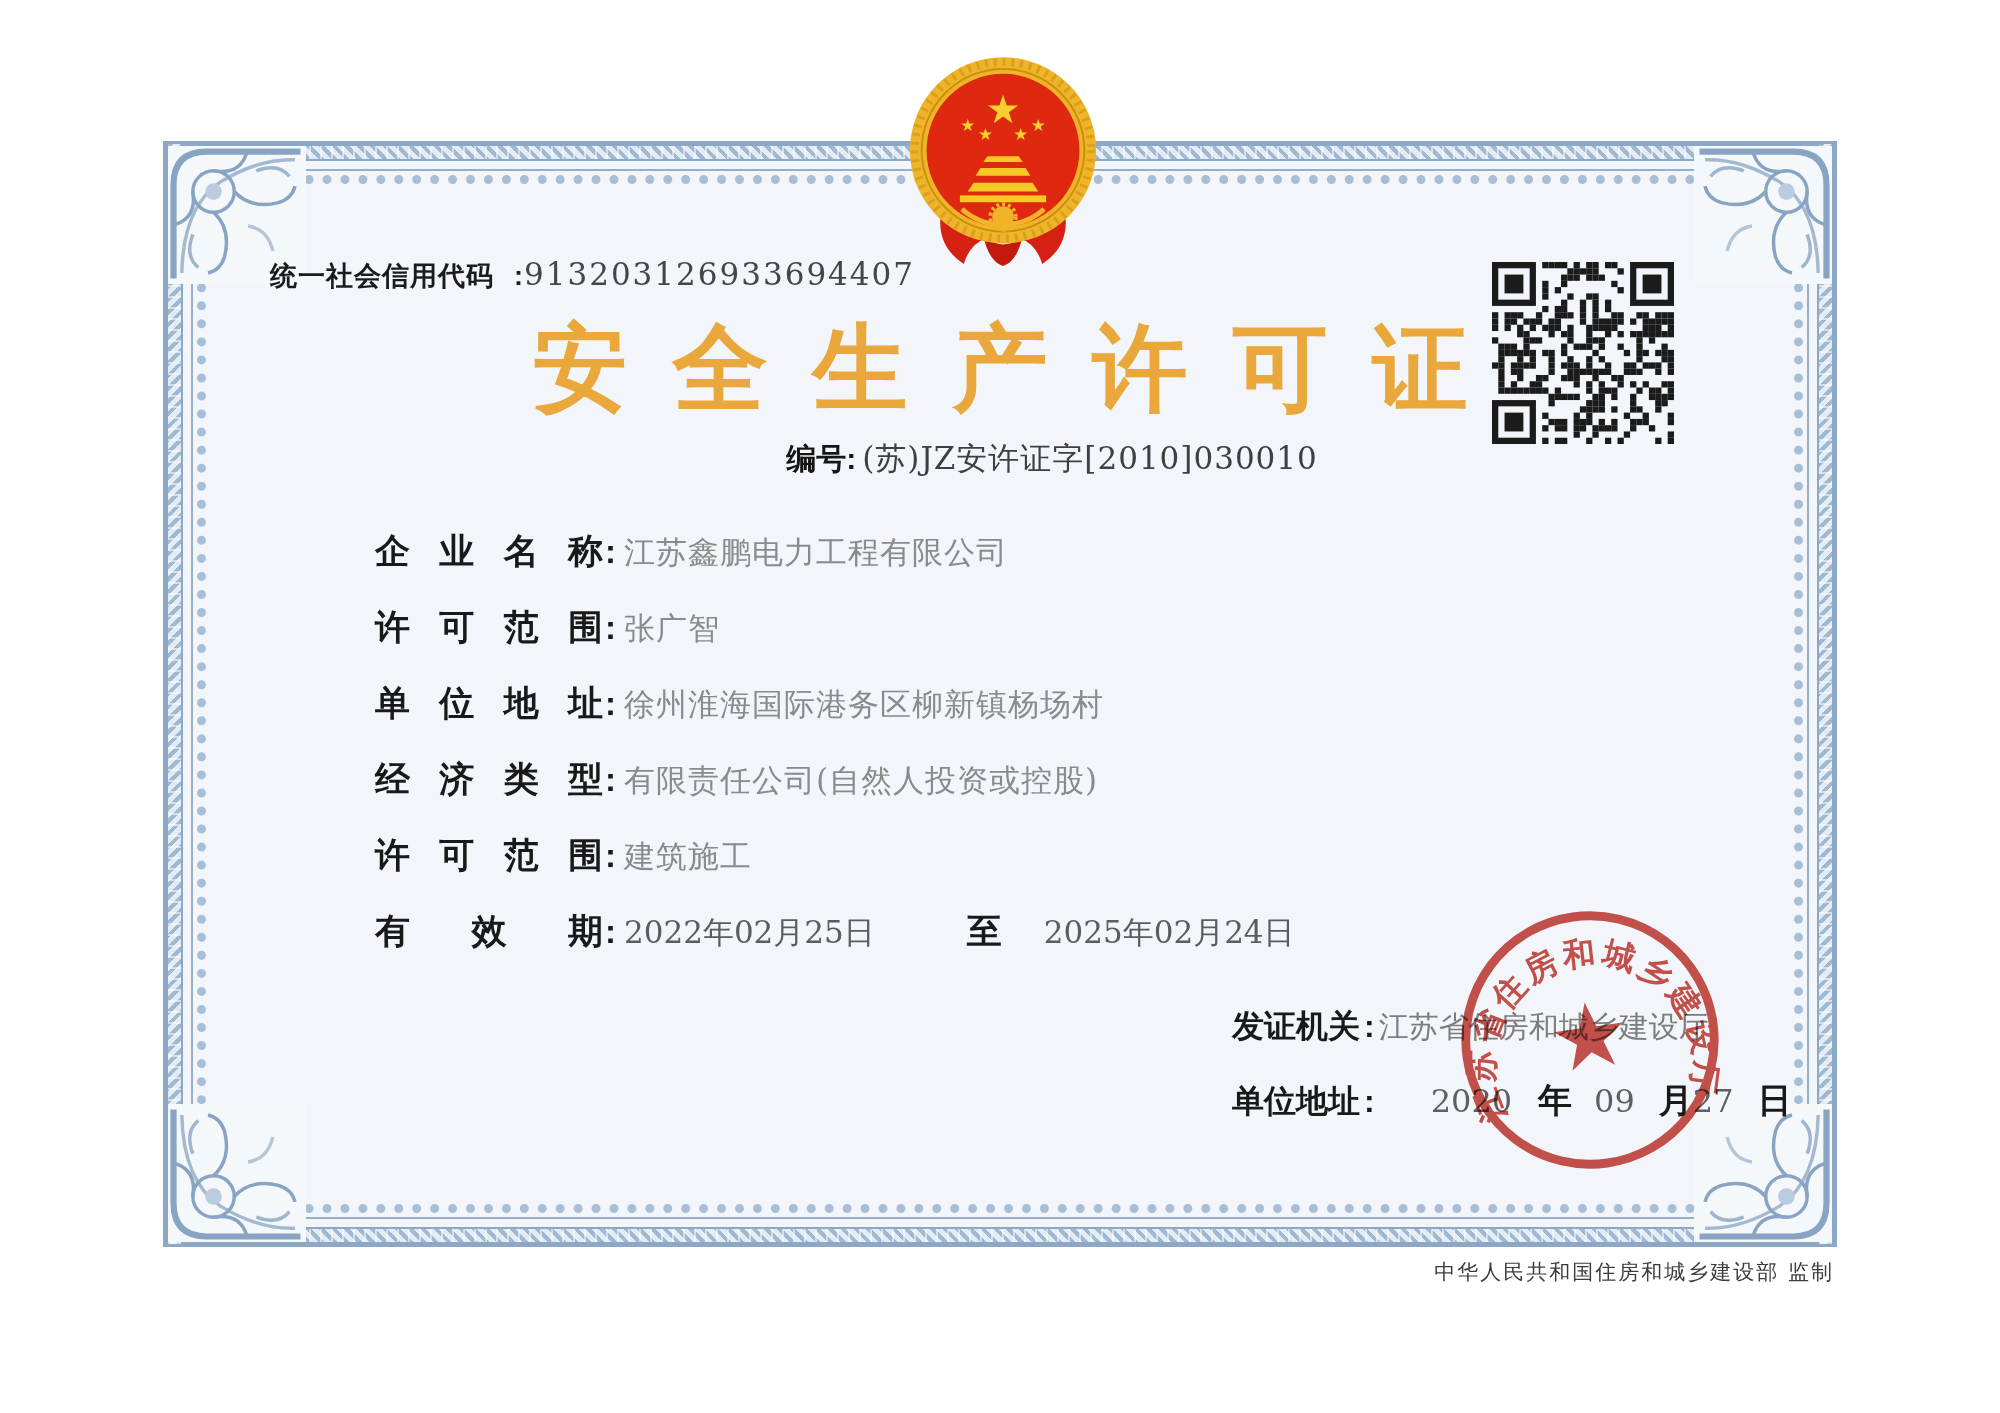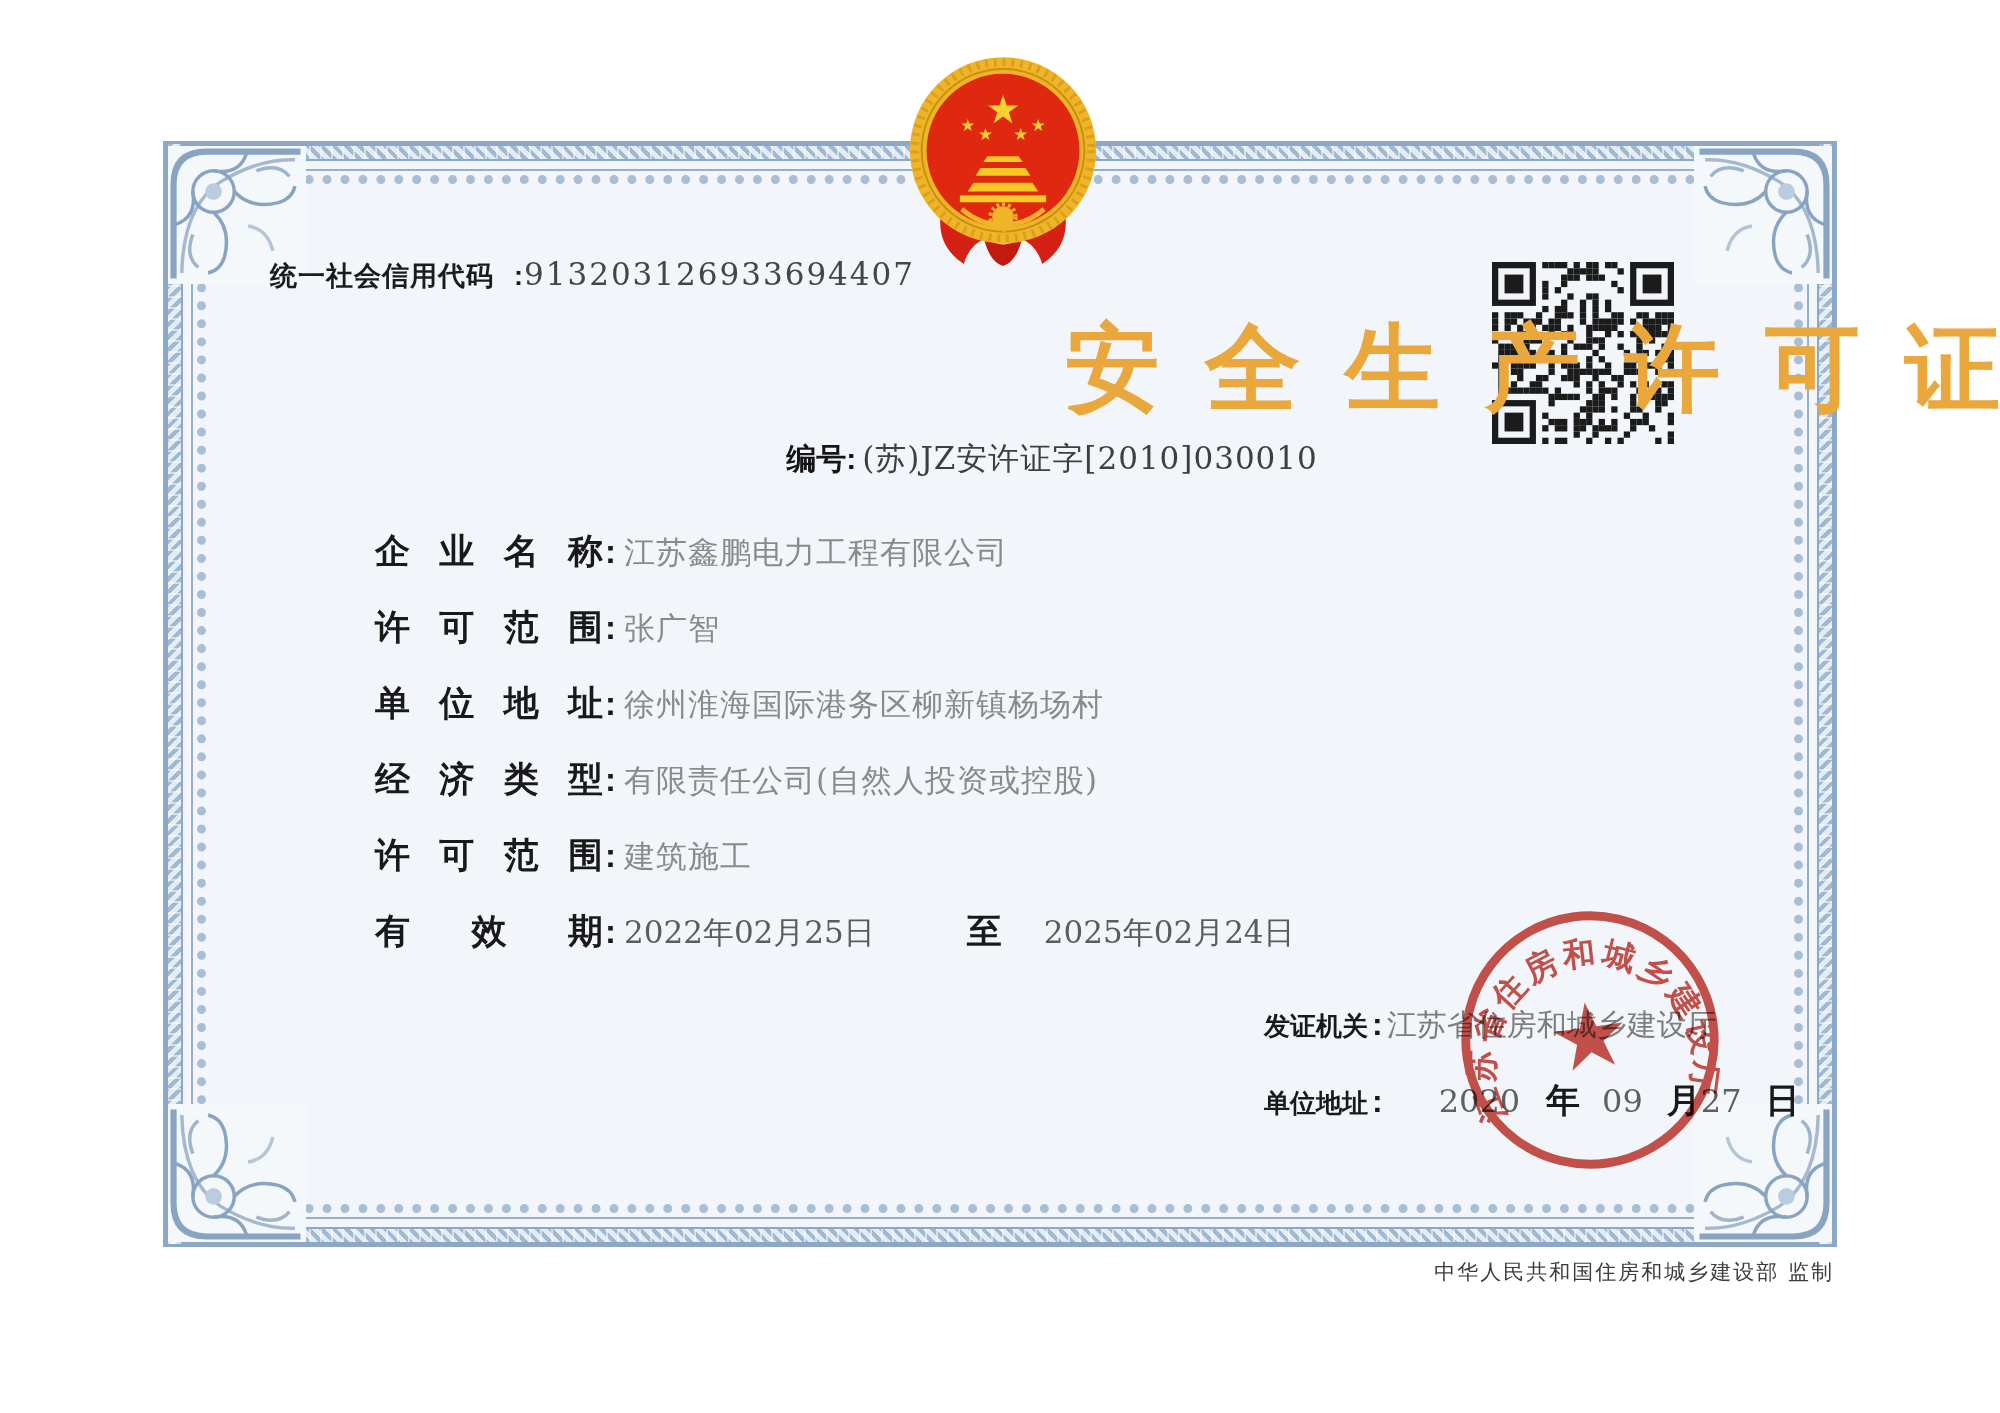--- a/index.html
+++ b/index.html
@@ -37,39 +37,39 @@
   .emblem svg{width:100%;height:100%;display:block;}
   .qr{position:absolute;left:1492px;top:262px;width:182px;height:182px;z-index:3;}
   .stamp{position:absolute;left:1452px;top:902px;width:276px;height:276px;z-index:6;
          mix-blend-mode:multiply;opacity:.92;transform:rotate(-8deg);pointer-events:none;}
 
   
   .creditline{position:absolute;left:250px;top:256px;display:flex;align-items:baseline;z-index:3;}
   .creditline .lab{font-size:27px;font-weight:bold;color:#1b1b1b;letter-spacing:1px;margin-left:20px;}
   .creditline .val{font-size:31px;font-family:"DejaVu Serif","Liberation Serif",serif;
                    color:#454545;letter-spacing:2px;}
-  .title{position:absolute;left:0;right:0;top:306px;display:flex;justify-content:flex-end;z-index:3;}
+  .title{position:absolute;left:0;right:0;top:306px;display:flex;justify-content:center;z-index:3;}
   .title span{font-size:95px;font-weight:900;color:#E9A73C;letter-spacing:45px;margin-right:-45px;}
   .serialline{position:absolute;left:0;right:0;top:438px;display:flex;justify-content:center;
               align-items:baseline;transform:translateX(52px);z-index:3;}
   .serialline .lab{font-size:30px;font-weight:bold;color:#151515;}
   .serialline .val{font-size:31px;font-family:"DejaVu Serif","Liberation Serif",serif;
                    color:#3f3f3f;letter-spacing:1px;margin-left:6px;}
 
   .row{position:absolute;left:375px;display:flex;align-items:baseline;z-index:3;margin-top:20px;}
   .flabel{display:inline-block;width:228px;font-size:35px;font-weight:bold;color:#191919;
           text-align:justify;text-align-last:justify;}
   .fcolon{font-size:33px;font-weight:bold;color:#191919;margin:0 8px 0 2px;}
   .fvalue{font-size:31px;color:#8a8a8a;font-family:"DejaVu Serif","Liberation Serif",serif;
           letter-spacing:1px;}
   .datev{font-size:31px;color:#5c5c5c;font-family:"DejaVu Serif","Liberation Serif",serif;}
   .zhi{font-size:35px;font-weight:bold;color:#191919;margin:0 42px 0 92px;}
 
   .issuerow{position:absolute;left:1232px;display:flex;align-items:baseline;z-index:3;}
-  .ilabel{font-size:26px;font-weight:bold;color:#191919;margin-left:32px;}
+  .ilabel{font-size:32px;font-weight:bold;color:#191919;}
   .icolon{font-size:32px;font-weight:bold;color:#191919;margin:0 4px;}
   .ivalue{font-size:30px;color:#7d7d7d;font-family:"DejaVu Serif","Liberation Serif",serif;}
   .dnum{font-size:32px;color:#5f5f5f;font-family:"DejaVu Serif","Liberation Serif",serif;}
   .dunit{font-size:34px;font-weight:bold;color:#191919;}
 
   .footer{position:absolute;right:166px;top:1258px;font-size:21px;color:#3c3c3c;
           font-family:"DejaVu Serif","Liberation Serif",serif;letter-spacing:2px;z-index:3;}
 </style>
 </head>
 <body>

